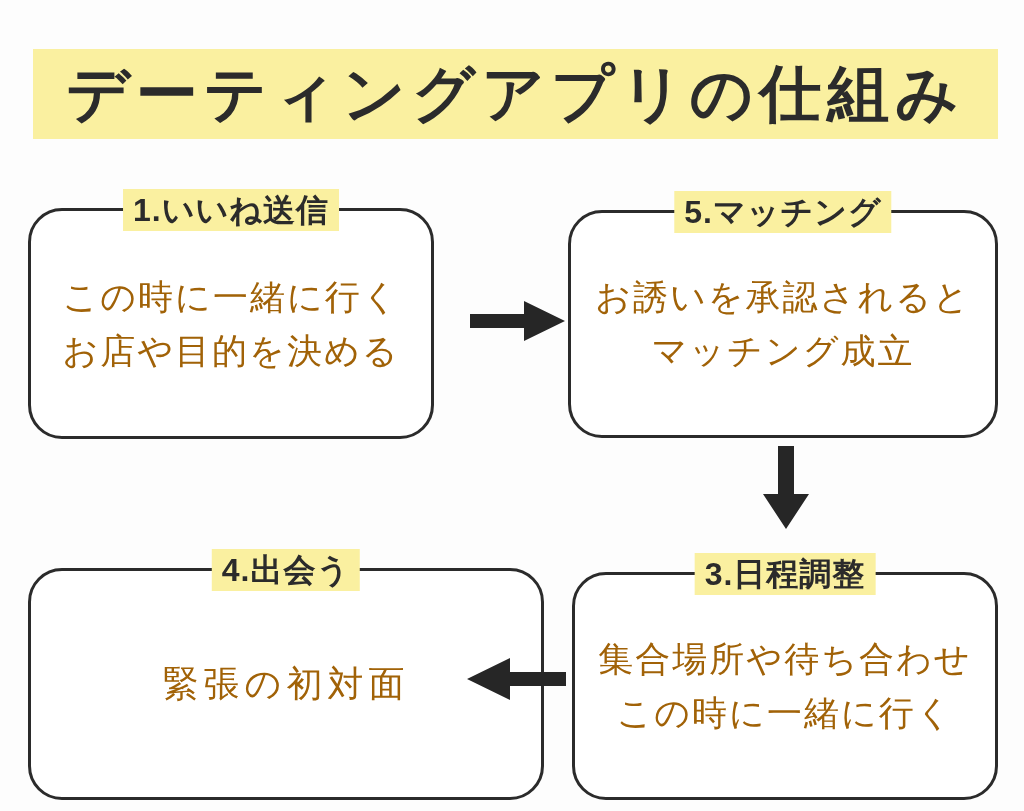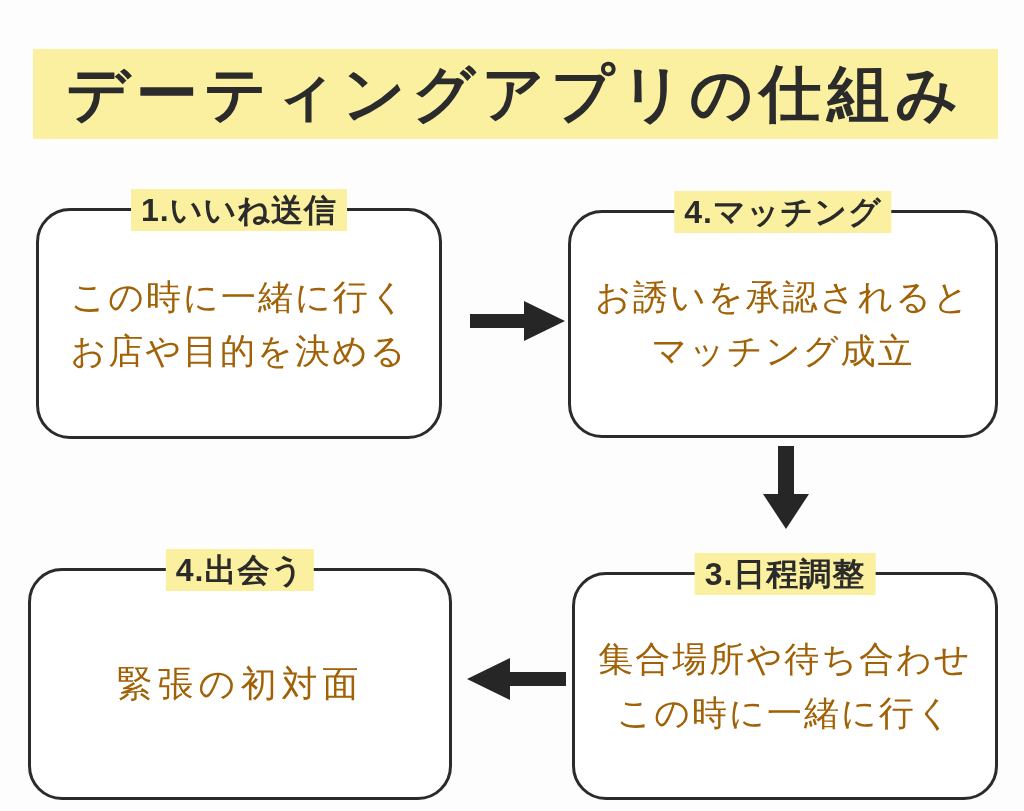--- a/index.html
+++ b/index.html
@@ -81,24 +81,24 @@
     font-weight: bold;
     letter-spacing: 1px;
     line-height: 42px;
     height: 42px;
     padding: 0 10px;
     white-space: nowrap;
     z-index: 3;
   }
 
   
-  #node-1 { left: 28px;  top: 208px; width: 406px; height: 231px; margin-left: 8px; }
+  #node-1 { left: 28px;  top: 208px; width: 406px; height: 231px; }
   #node-2 { left: 568px; top: 210px; width: 430px; height: 228px; }
   #node-3 { left: 572px; top: 572px; width: 426px; height: 228px; padding-left: 39px; }
-  #node-4 { left: 28px;  top: 568px; width: 424px; height: 232px; padding-left: 24px; }
+  #node-4 { left: 28px;  top: 568px; width: 516px; height: 232px; padding-left: 24px; }
 
   
   .arrow { position: absolute; z-index: 2; }
   #arrow-right { left: 470px; top: 300px; width: 96px; height: 42px; }
   #arrow-down  { left: 756px; top: 446px; width: 60px; height: 84px; }
   #arrow-left  { left: 466px; top: 656px; width: 100px; height: 46px; }
   .arrow svg { display: block; width: 100%; height: 100%; }
 </style>
 </head>
 <body>
@@ -111,21 +111,21 @@
 
   <div class="node" id="node-1">
     <div class="node-label">1.いいね送信</div>
     <div class="node-body">
       <span class="line">この時に一緒に行く</span>
       <span class="line">お店や目的を決める</span>
     </div>
   </div>
 
   <div class="node" id="node-2">
-    <div class="node-label">4.マッチング</div>
+    <div class="node-label">5.マッチング</div>
     <div class="node-body">
       <span class="line">お誘いを承認されると</span>
       <span class="line">マッチング成立</span>
     </div>
   </div>
 
   <div class="node" id="node-3">
     <div class="node-label">3.日程調整</div>
     <div class="node-body">
       <span class="line">集合場所や待ち合わせ</span>

